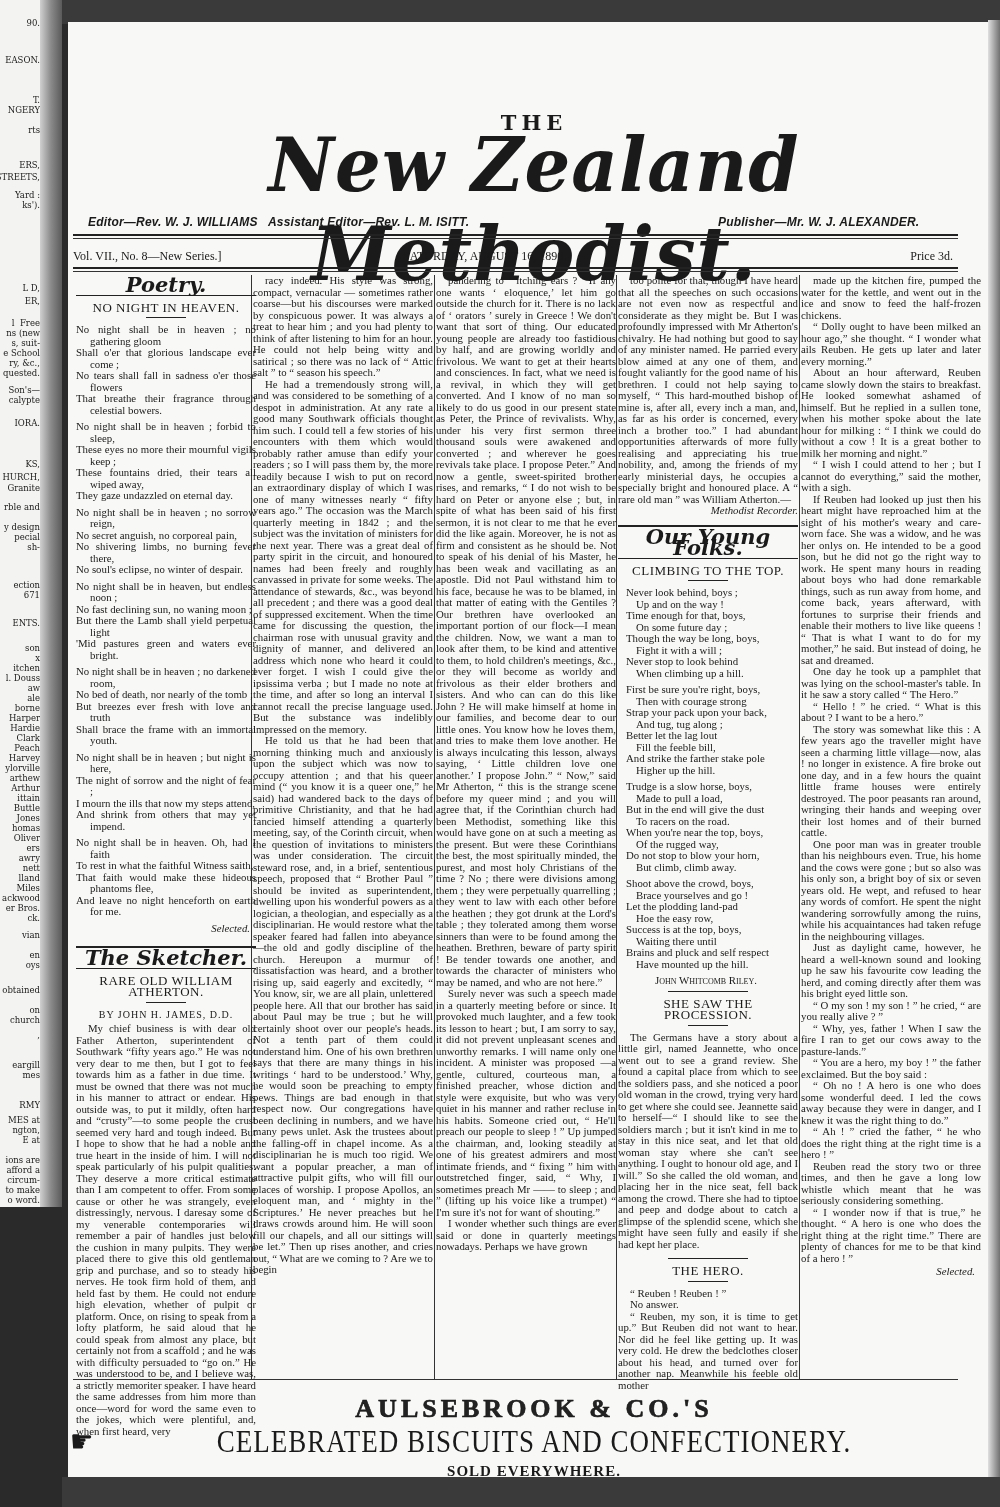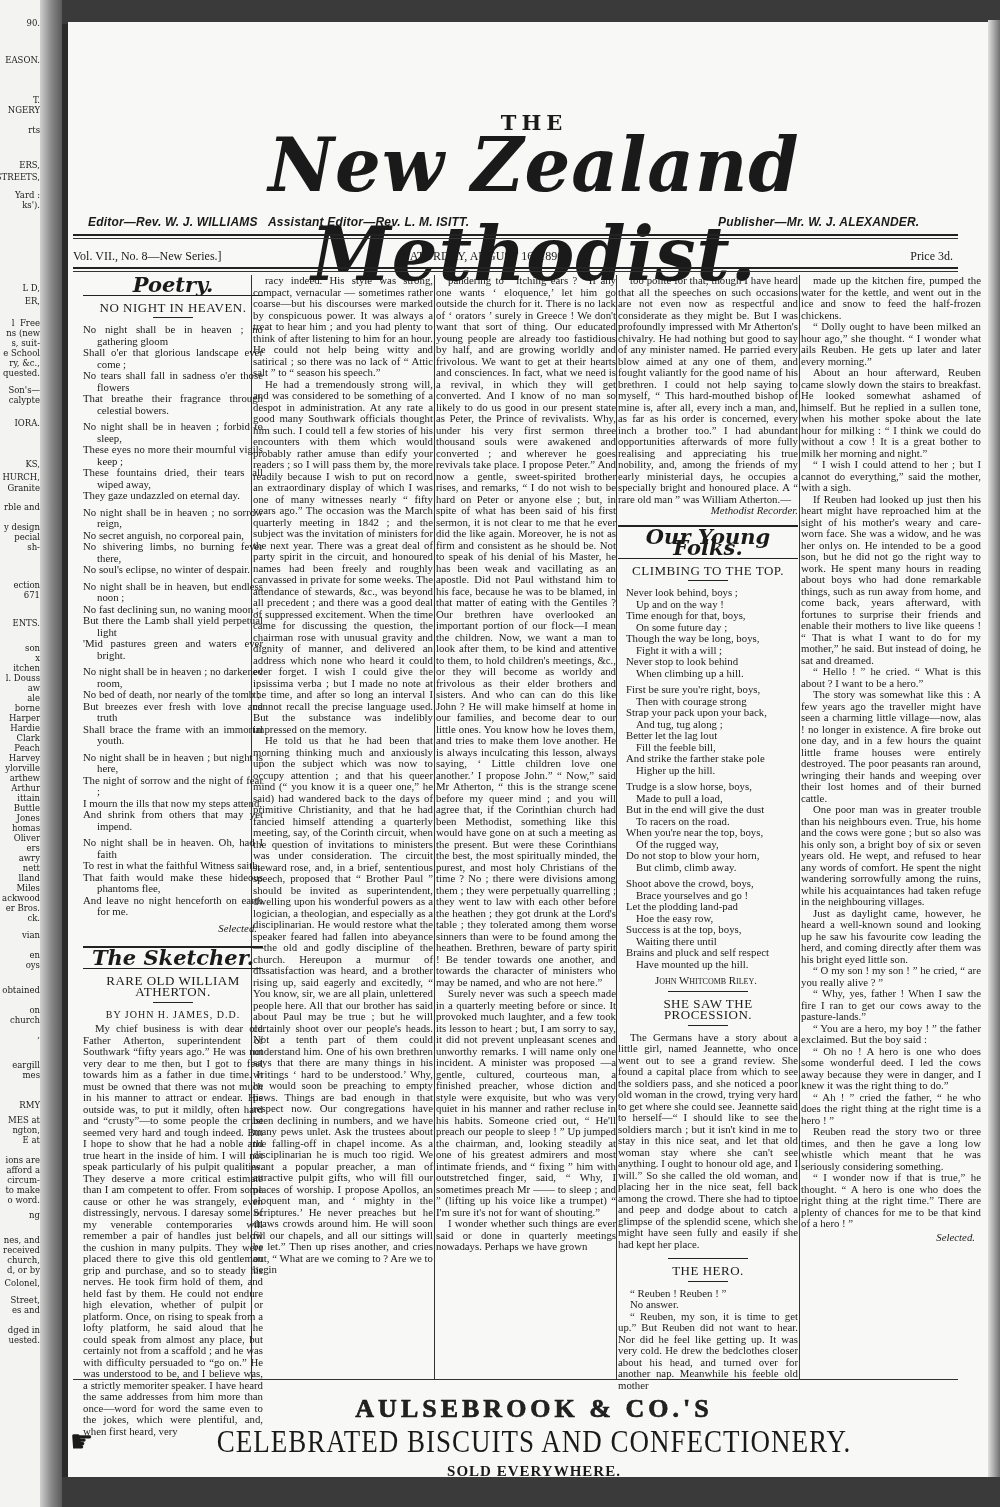--- a/index.html
+++ b/index.html
@@ -1,17 +1,17 @@
 <!DOCTYPE html>
 <html><head>
 <meta charset="utf-8">
 <style>
   html, body { margin:0; padding:0; }
   body { width:1000px; height:1507px; background:#2a2a2a; position:relative; overflow:hidden; font-family:"DejaVu Serif", serif; color:#1a1a1a; }
-  .back-page { position:absolute; left:0; top:0; width:62px; height:1507px; background:#f3f3f1; overflow:hidden; }
+  .back-page { position:absolute; left:0; top:0; width:62px; height:1207px; background:#f3f3f1; overflow:hidden; }
   .back-page .shadow { position:absolute; right:0; top:0; width:22px; height:100%; background:linear-gradient(to right,#d0d0d0,#8a8a8a,#5a5a5a); }
   .back-frag { position:absolute; right:22px; width:60px; text-align:right; font-size:8.5px; line-height:10px; white-space:pre; font-family:"DejaVu Serif", serif; }
   .top-dark { position:absolute; left:62px; top:0; width:938px; height:24px; background:#3a3a3a; }
   .page { position:absolute; left:68px; top:22px; width:932px; height:1455px; background:#f8f8f6; }
   .right-edge { position:absolute; right:0; top:20px; width:12px; height:1460px; background:linear-gradient(to right,#e0e0e0,#707070); }
   .bottom-dark { position:absolute; left:62px; bottom:0; width:938px; height:30px; background:#3a3a3a; }
 
   .masthead-the { position:absolute; top:88px; left:0; width:100%; text-align:center; font-weight:bold; letter-spacing:5px; font-size:21px; }
   .masthead-title { position:absolute; top:102px; left:0; width:100%; text-align:center; font-family:"DejaVu Serif", serif; font-weight:bold; font-size:72px; letter-spacing:1px; font-style:italic; transform:scaleY(1.05); }
   .staff { position:absolute; top:193px; font-family:"Liberation Sans", sans-serif; font-style:italic; font-size:12px; font-weight:bold; letter-spacing:0.2px; }
@@ -153,21 +153,21 @@
     <span style="right:0;">Price 3d.</span>
   </div>
   <div class="rule" style="top:245px;"></div>
   <div class="rule thin" style="top:249px;"></div>
 
   <div class="vline" style="left:183px;"></div>
   <div class="vline" style="left:366px;"></div>
   <div class="vline" style="left:548px;"></div>
   <div class="vline" style="left:731px;"></div>
 
-  <div class="col" style="left:15px;">
+  <div class="col" style="left:8px;">
     <div class="section-head">Poetry.</div>
     <div class="head-rule thin"></div>
     <div class="title">NO NIGHT IN HEAVEN.</div>
     <div class="short-rule"></div>
     <div id="poetry-stanzas">
         <div class="stanza">
           <p class="poem-line">No night shall be in heaven ; no gathering gloom</p>
           <p class="poem-line">Shall o'er that glorious landscape ever come ;</p>
           <p class="poem-line">No tears shall fall in sadness o'er those flowers</p>
           <p class="poem-line">That breathe their fragrance through celestial bowers.</p>
@@ -304,20 +304,21 @@
       </div>
   </div>
 
   <div class="col" style="left:733px;">
     <div id="hero5-paras">
         <p class="para">made up the kitchen fire, pumped the water for the kettle, and went out in the ice and snow to feed the half-frozen chickens.</p>
         <p class="para">“ Dolly ought to have been milked an hour ago,” she thought. “ I wonder what ails Reuben. He gets up later and later every morning.”</p>
         <p class="para">About an hour afterward, Reuben came slowly down the stairs to breakfast. He looked somewhat ashamed of himself. But he replied in a sullen tone, when his mother spoke about the late hour for milking : “ I think we could do without a cow ! It is a great bother to milk her morning and night.”</p>
         <p class="para">“ I wish I could attend to her ; but I cannot do everything,” said the mother, with a sigh.</p>
         <p class="para">If Reuben had looked up just then his heart might have reproached him at the sight of his mother's weary and care-worn face. She was a widow, and he was her onlys on. He intended to be a good son, but he did not go the right way to work. He spent many hours in reading about boys who had done remarkable things, such as run away from home, and come back, years afterward, with fortunes to surprise their friends and enable their mothers to live like queens ! “ That is what I want to do for my mother,” he said. But instead of doing, he sat and dreamed.</p>
+        <p class="para">One day he took up a pamphlet that was lying on the school-master's table. In it he saw a story called “ The Hero.”</p>
         <p class="para">“ Hello ! ” he cried. “ What is this about ? I want to be a hero.”</p>
         <p class="para">The story was somewhat like this : A few years ago the traveller might have seen a charming little village—now, alas ! no longer in existence. A fire broke out one day, and in a few hours the quaint little frame houses were entirely destroyed. The poor peasants ran around, wringing their hands and weeping over their lost homes and of their burned cattle.</p>
         <p class="para">One poor man was in greater trouble than his neighbours even. True, his home and the cows were gone ; but so also was his only son, a bright boy of six or seven years old. He wept, and refused to hear any words of comfort. He spent the night wandering sorrowfully among the ruins, while his acquaintances had taken refuge in the neighbouring villages.</p>
         <p class="para">Just as daylight came, however, he heard a well-known sound and looking up he saw his favourite cow leading the herd, and coming directly after them was his bright eyed little son.</p>
         <p class="para">“ O my son ! my son ! ” he cried, “ are you really alive ? ”</p>
         <p class="para">“ Why, yes, father ! When I saw the fire I ran to get our cows away to the pasture-lands.”</p>
         <p class="para">“ You are a hero, my boy ! ” the father exclaimed. But the boy said :</p>
         <p class="para">“ Oh no ! A hero is one who does some wonderful deed. I led the cows away because they were in danger, and I knew it was the right thing to do.”</p>
         <p class="para">“ Ah ! ” cried the father, “ he who does the right thing at the right time is a hero ! ”</p>
         <p class="para">Reuben read the story two or three times, and then he gave a long low whistle which meant that he was seriously considering something.</p>

